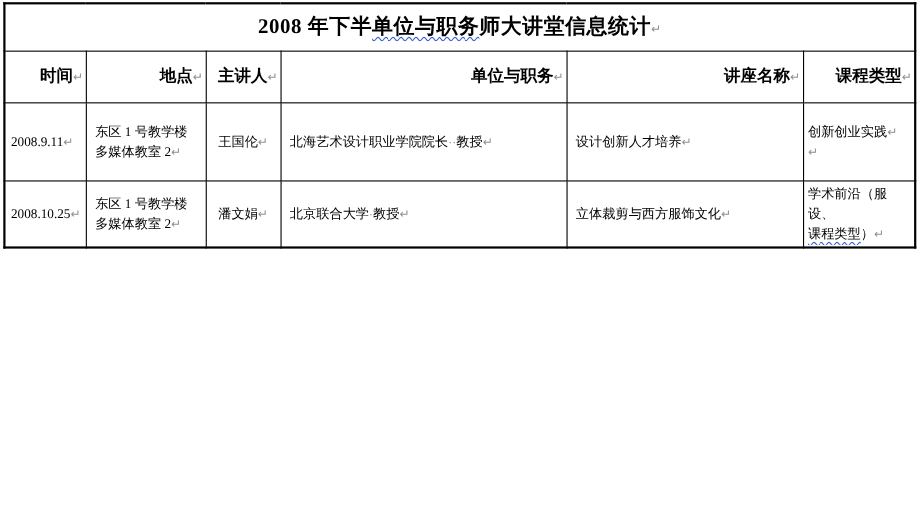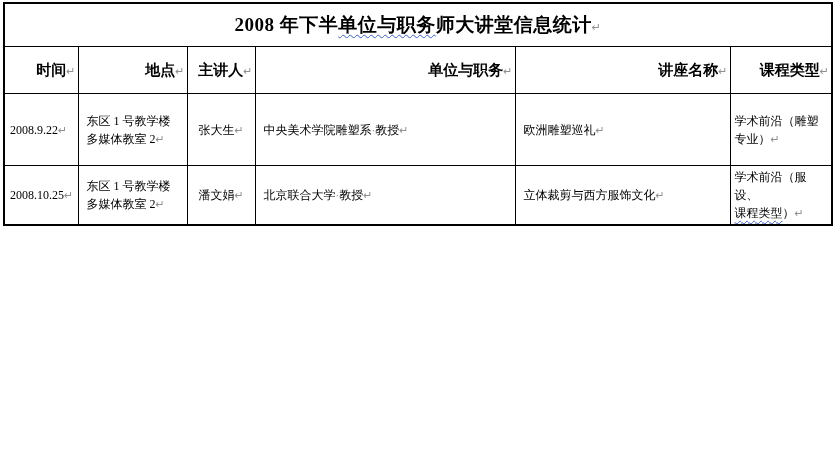--- a/index.html
+++ b/index.html
@@ -51,27 +51,27 @@
       <td colspan="6">2008 年下半<span class="wavy blue">单位与职务</span>师大讲堂信息统计<span class="mark">↵</span></td>
     </tr>
     <tr class="row-head">
       <th>时间<span class="mark">↵</span></th>
       <th>地点<span class="mark">↵</span></th>
       <th>主讲人<span class="mark">↵</span></th>
       <th>单位与职务<span class="mark">↵</span></th>
       <th>讲座名称<span class="mark">↵</span></th>
       <th>课程类型<span class="mark">↵</span></th>
     </tr>
-    <tr class="row-a2">
-      <td class="c1">2008.9.22<span class="mark">↵</span></td>
+    <tr class="row-a">
+      <td class="c1">2008.9.11<span class="mark">↵</span></td>
       <td class="c2">东区 1 号教学楼<br>多媒体教室 2<span class="mark">↵</span></td>
-      <td class="c3">张大生<span class="mark">↵</span></td>
-      <td class="c4">中央美术学院雕塑系<span class="mark">·</span>教授<span class="mark">↵</span></td>
-      <td class="c5">欧洲雕塑巡礼<span class="mark">↵</span></td>
-      <td class="c6">学术前沿（雕塑<br>专业）<span class="mark">↵</span></td>
+      <td class="c3">王国伦<span class="mark">↵</span></td>
+      <td class="c4">北海艺术设计职业学院院长<span class="mark">·</span><span class="mark">·</span>教授<span class="mark">↵</span></td>
+      <td class="c5">设计创新人才培养<span class="mark">↵</span></td>
+      <td class="c6">创新创业实践<span class="mark">↵</span><br><span class="mark">↵</span></td>
     </tr>
     <tr class="row-b">
       <td class="c1">2008.10.25<span class="mark">↵</span></td>
       <td class="c2">东区 1 号教学楼<br>多媒体教室 2<span class="mark">↵</span></td>
       <td class="c3">潘文娟<span class="mark">↵</span></td>
       <td class="c4">北京联合大学<span class="mark">·</span>教授<span class="mark">↵</span></td>
       <td class="c5">立体裁剪与西方服饰文化<span class="mark">↵</span></td>
       <td class="c6">学术前沿（服设、<br><span class="wavy blue">课程类型</span>）<span class="mark">↵</span></td>
     </tr>
   </tbody>

